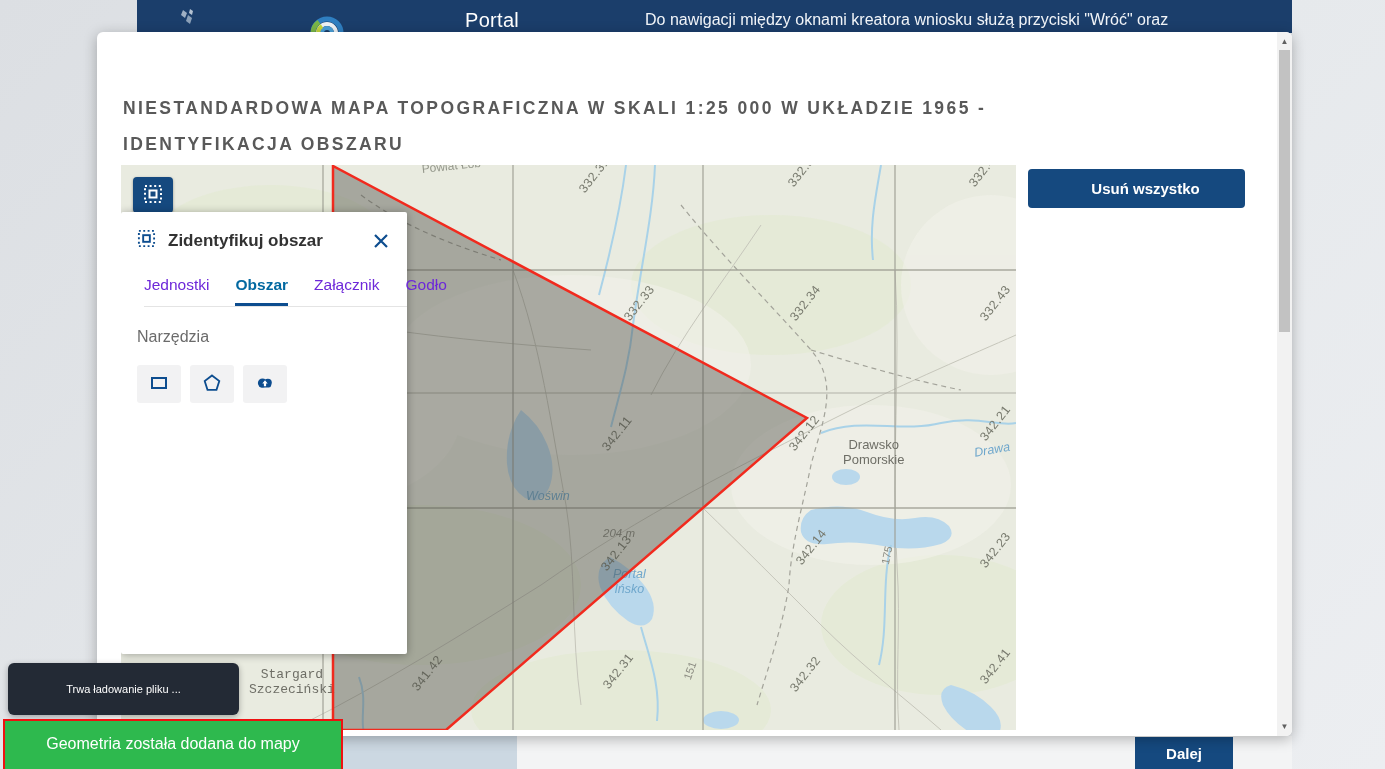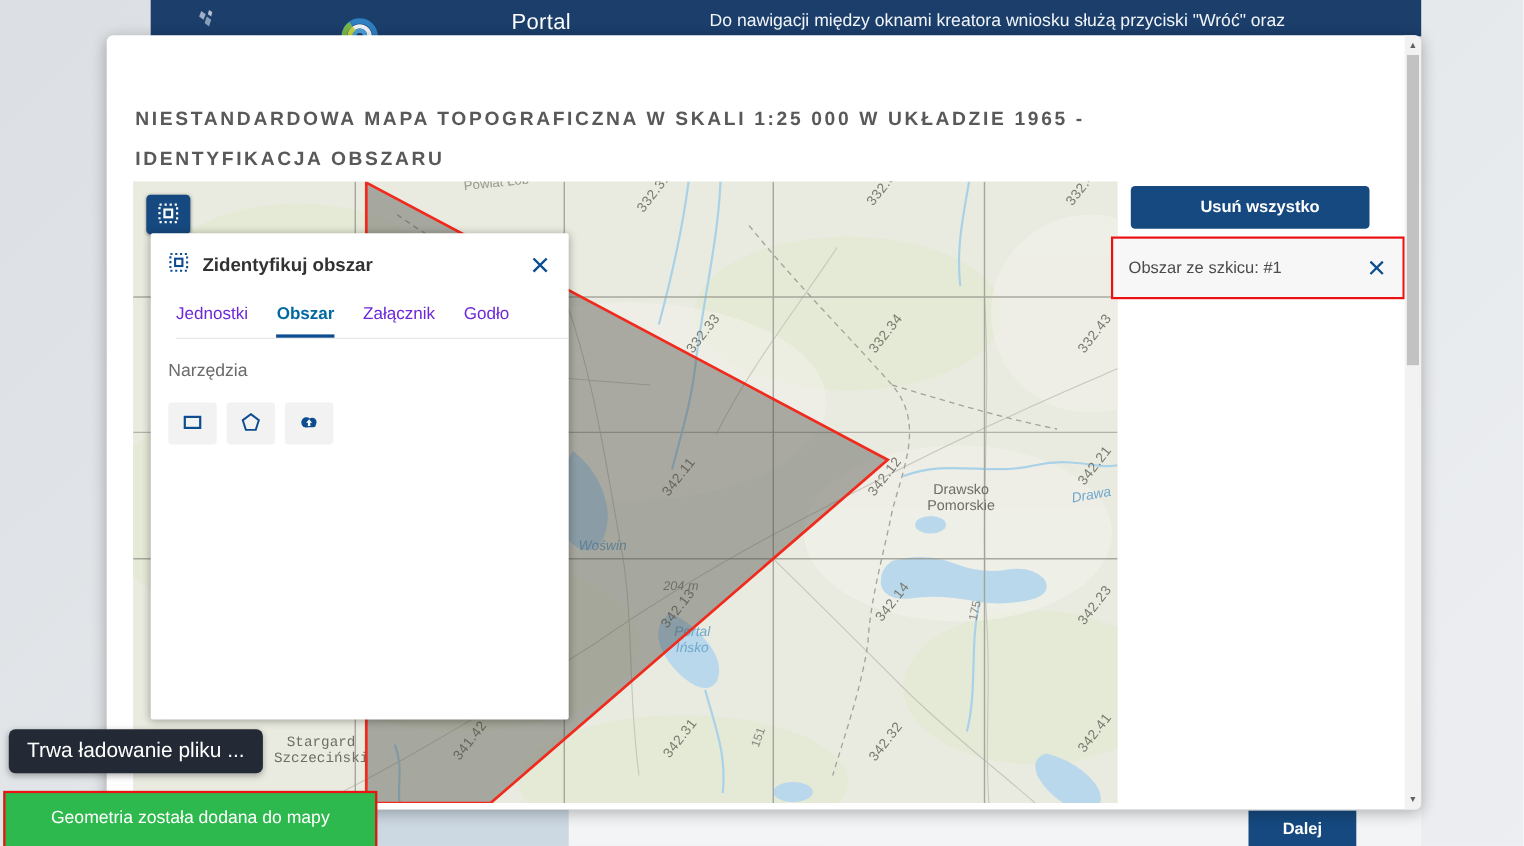--- a/index.html
+++ b/index.html
@@ -42,42 +42,42 @@
   .admin{color:#95988c;font-size:12px;transform:rotate(-6deg);}
   .elev{color:#8a8a80;font-size:11.5px;font-style:italic;}
   .road{color:#8a8a80;font-size:11px;}
   .water-lbl{color:#6fa7cc;font-style:italic;font-size:12.5px;text-align:center;line-height:15px;}
   .overlay-svg{position:absolute;left:0;top:0;pointer-events:none;}
   
   .map-tool-btn{position:absolute;left:12px;top:12px;width:40px;height:36px;background:#15497f;border:none;
     border-radius:4px;color:#fff;display:flex;align-items:center;justify-content:center;cursor:pointer;
     box-shadow:0 1px 3px rgba(0,0,0,.35);}
   
-  .panel{position:absolute;left:16px;top:47px;width:380px;height:442px;background:#fff;border-radius:2px;
+  .panel{position:absolute;left:0;top:47px;width:286px;height:442px;background:#fff;border-radius:2px;
     box-shadow:0 1px 8px rgba(0,0,0,.32);}
   .panel-head{display:flex;align-items:center;padding:17px 16px 0 16px;}
   .panel-head .ttl{margin-left:12px;font-size:17px;font-weight:bold;color:#323232;flex:1;}
   .panel-close{background:none;border:none;color:#0d4d8f;cursor:pointer;padding:2px;line-height:0;}
   .tabs{display:flex;gap:26px;margin:24px 0 0 23px;border-bottom:1px solid #e4e4e4;padding-bottom:0;width:calc(100% - 23px);}
   .tab{font-size:15.5px;color:#6d28d9;padding-bottom:9px;border-bottom:3px solid transparent;cursor:pointer;}
   .tab.active{color:#0369a1;font-weight:bold;border-bottom-color:#0d4d8f;}
   .tools-label{margin:21px 16px 0 16px;font-size:16px;color:#6b6b6b;}
   .tools-row{display:flex;gap:9px;margin:19px 16px 0 16px;}
   .tool-btn{width:44px;height:38px;background:#f2f2f3;border:none;border-radius:3px;display:flex;
     align-items:center;justify-content:center;cursor:pointer;}
   
   .delete-all-btn{position:absolute;left:931px;top:137px;width:217px;height:39px;background:#15497f;color:#fff;
     font-weight:bold;font-size:15px;border:none;border-radius:4px;cursor:pointer;padding-left:24px;}
   .sketch-item{position:absolute;left:913px;top:183px;width:267px;height:57px;box-sizing:border-box;
     border:2px solid #ee1111;background:#f7f7f7;display:flex;align-items:center;}
   .sketch-item .lbl{flex:1;padding-left:14px;font-size:15px;color:#4b4b4b;}
   .sketch-item .x-btn{background:none;border:none;color:#0d4d8f;cursor:pointer;padding:0 16px 0 0;line-height:0;}
   
-  .toast-dark{position:absolute;left:8px;top:663px;width:231px;height:40px;background:#232a35;border-radius:6px;
-    color:#fff;font-size:19px;display:flex;align-items:center;justify-content:center;z-index:60;
+  .toast-dark{position:absolute;left:8px;top:663px;width:231px;height:52px;background:#232a35;border-radius:6px;
+    color:#fff;font-size:11px;display:flex;align-items:center;justify-content:center;z-index:60;
     box-shadow:0 2px 6px rgba(0,0,0,.3);}
   .toast-success{position:absolute;left:3px;top:719px;width:340px;height:55px;background:#2eb94e;
     border:2px solid #ee1111;color:#fff;font-size:16px;display:flex;justify-content:center;
     padding-top:14px;box-sizing:border-box;z-index:60;}
 </style>
 </head>
 <body>
 
 <div class="app-header">
   <span class="logo1">
@@ -275,30 +275,20 @@
               <path d="M10.5 7.2 L13.2 10.4 H11.6 V13.2 H9.4 V10.4 H7.8 Z" fill="#fff"></path>
             </svg>
           </span>
         </button>
       </div>
     </div>
   </div>
 
   <button class="delete-all-btn">Usuń wszystko</button>
 
-  <div class="sketch-item">
-    <span class="lbl">Obszar ze szkicu: #1</span>
-    <button class="x-btn">
-      <span>
-        <svg width="15" height="15" viewBox="0 0 16 16">
-          <path d="M2 2 L14 14 M14 2 L2 14" stroke="#0d4d8f" stroke-width="2.2" fill="none"></path>
-        </svg>
-      </span>
-    </button>
-  </div>
 
   <div class="scrollbar">
     <div class="sb-arrow sb-up">▲</div>
     <div class="sb-thumb"></div>
     <div class="sb-arrow sb-down">▼</div>
   </div>
 </div>
 
 <div class="toast-dark">Trwa ładowanie pliku ...</div>
 <div class="toast-success">Geometria została dodana do mapy</div>

